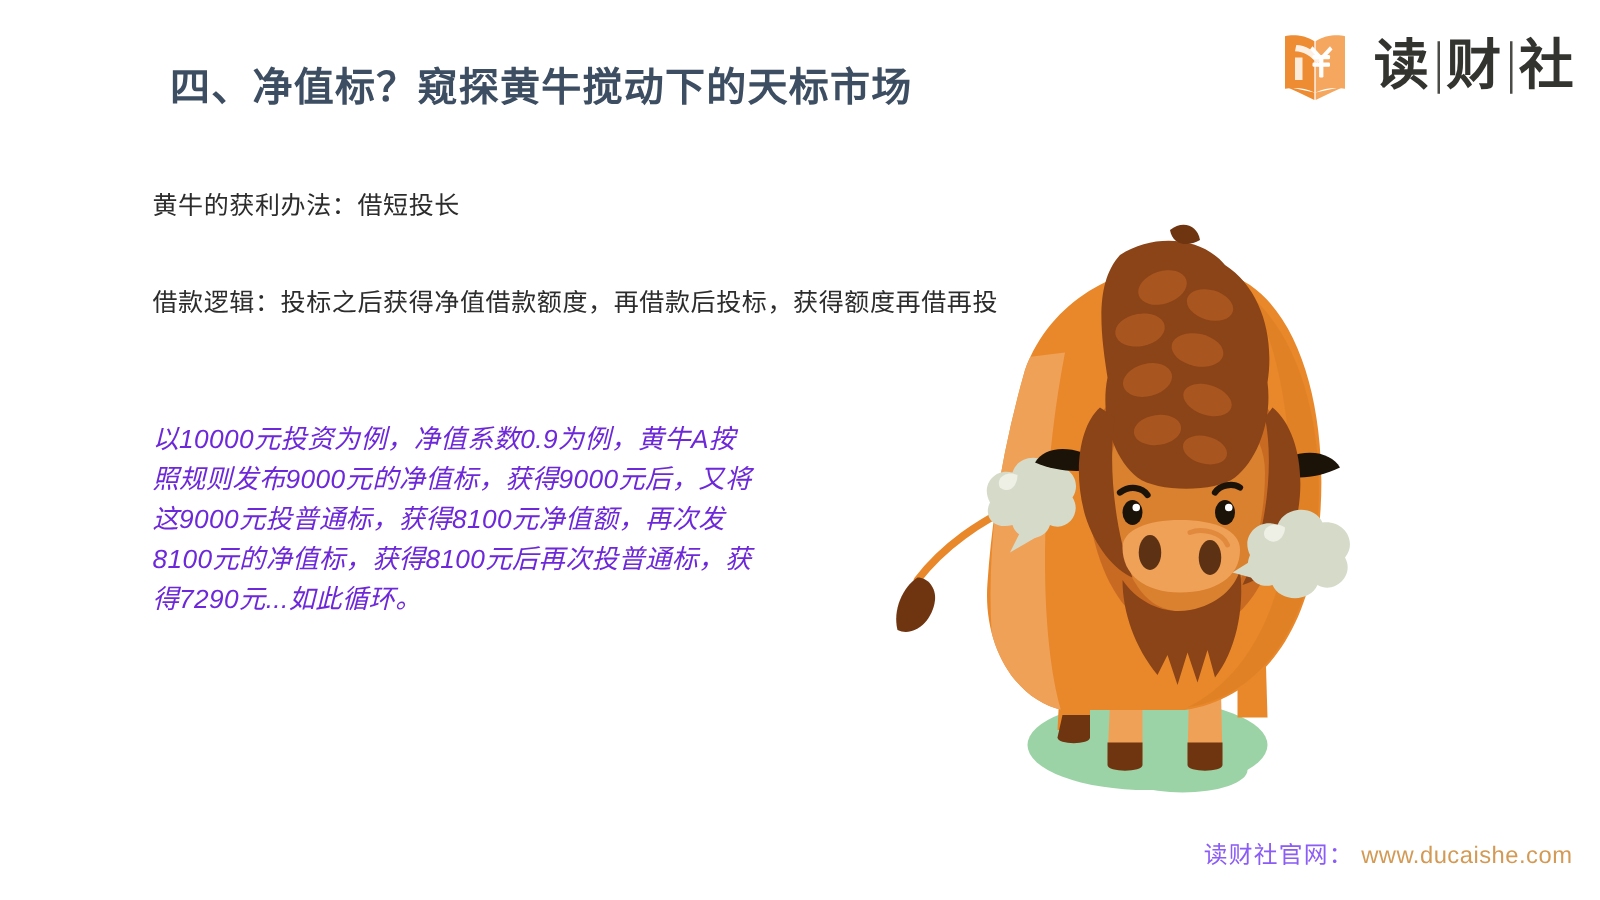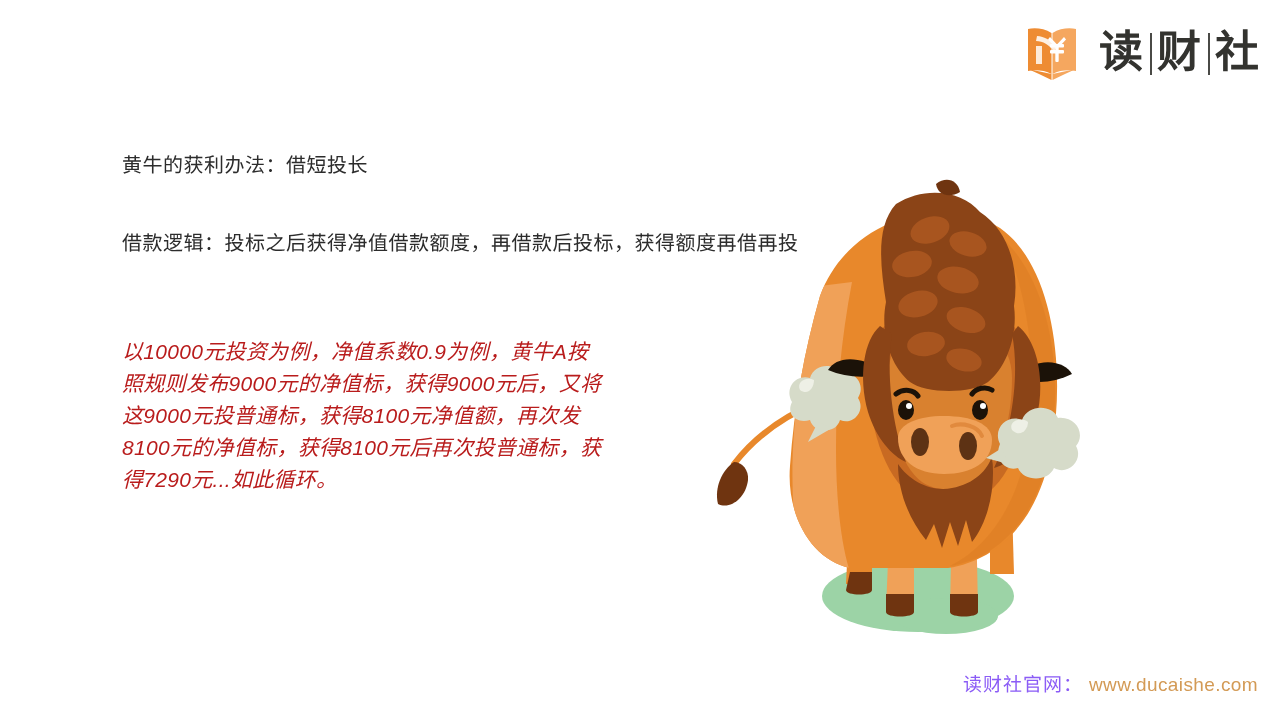--- a/index.html
+++ b/index.html
@@ -84,21 +84,21 @@
 
   .quote-block {
     position: absolute;
     left: 122px;
     top: 336px;
     width: 480px;
     font-family: "Liberation Sans", "DejaVu Sans", sans-serif;
     font-style: italic;
     font-size: 21px;
     line-height: 1.52;
-    color: #b91c1c;
+    color: #6d28d9;
     letter-spacing: 0.3px;
   }
 
   
   .footer {
     position: absolute;
     right: 22px;
     bottom: 24px;
     display: flex;
     align-items: baseline;
@@ -125,20 +125,21 @@
     width: 420px;
     height: 470px;
   }
   .bull-art svg { display: block; width: 100%; height: 100%; }
 </style>
 </head>
 <body>
 
 <div id="slide">
 
+  <div class="slide-title">四、净值标？窥探黄牛搅动下的天标市场</div>
 
   <div class="logo">
     <span class="logo-mark">
       <svg viewBox="0 0 56 58" xmlns="http://www.w3.org/2000/svg" aria-hidden="true">
         <path d="M27.5 9 C20 4, 10 3.5, 4 5 L4 47 C11 45.6, 20.5 46.2, 27.5 50 Z" fill="#ee8c33"></path>
         <path d="M28.5 9 C36 4, 46 3.5, 52 5 L52 47 C45 45.6, 35.5 46.2, 28.5 50 Z" fill="#f5a75f"></path>
         <path d="M4 45 L27.5 50 L27.5 56 L15 50 Z" fill="#ee8c33"></path>
         <path d="M52 45 L28.5 50 L28.5 56 L41 50 Z" fill="#f5a75f"></path>
         <path d="M13 12 C20 12, 28 17, 33 23 L30 27 C25 21, 19 17, 12 17 Z" fill="#fdf0e3"></path>
         <path d="M12 22 L18 22 L18 40 L12 40 Z" fill="#fdf0e3" opacity="0.95"></path>

